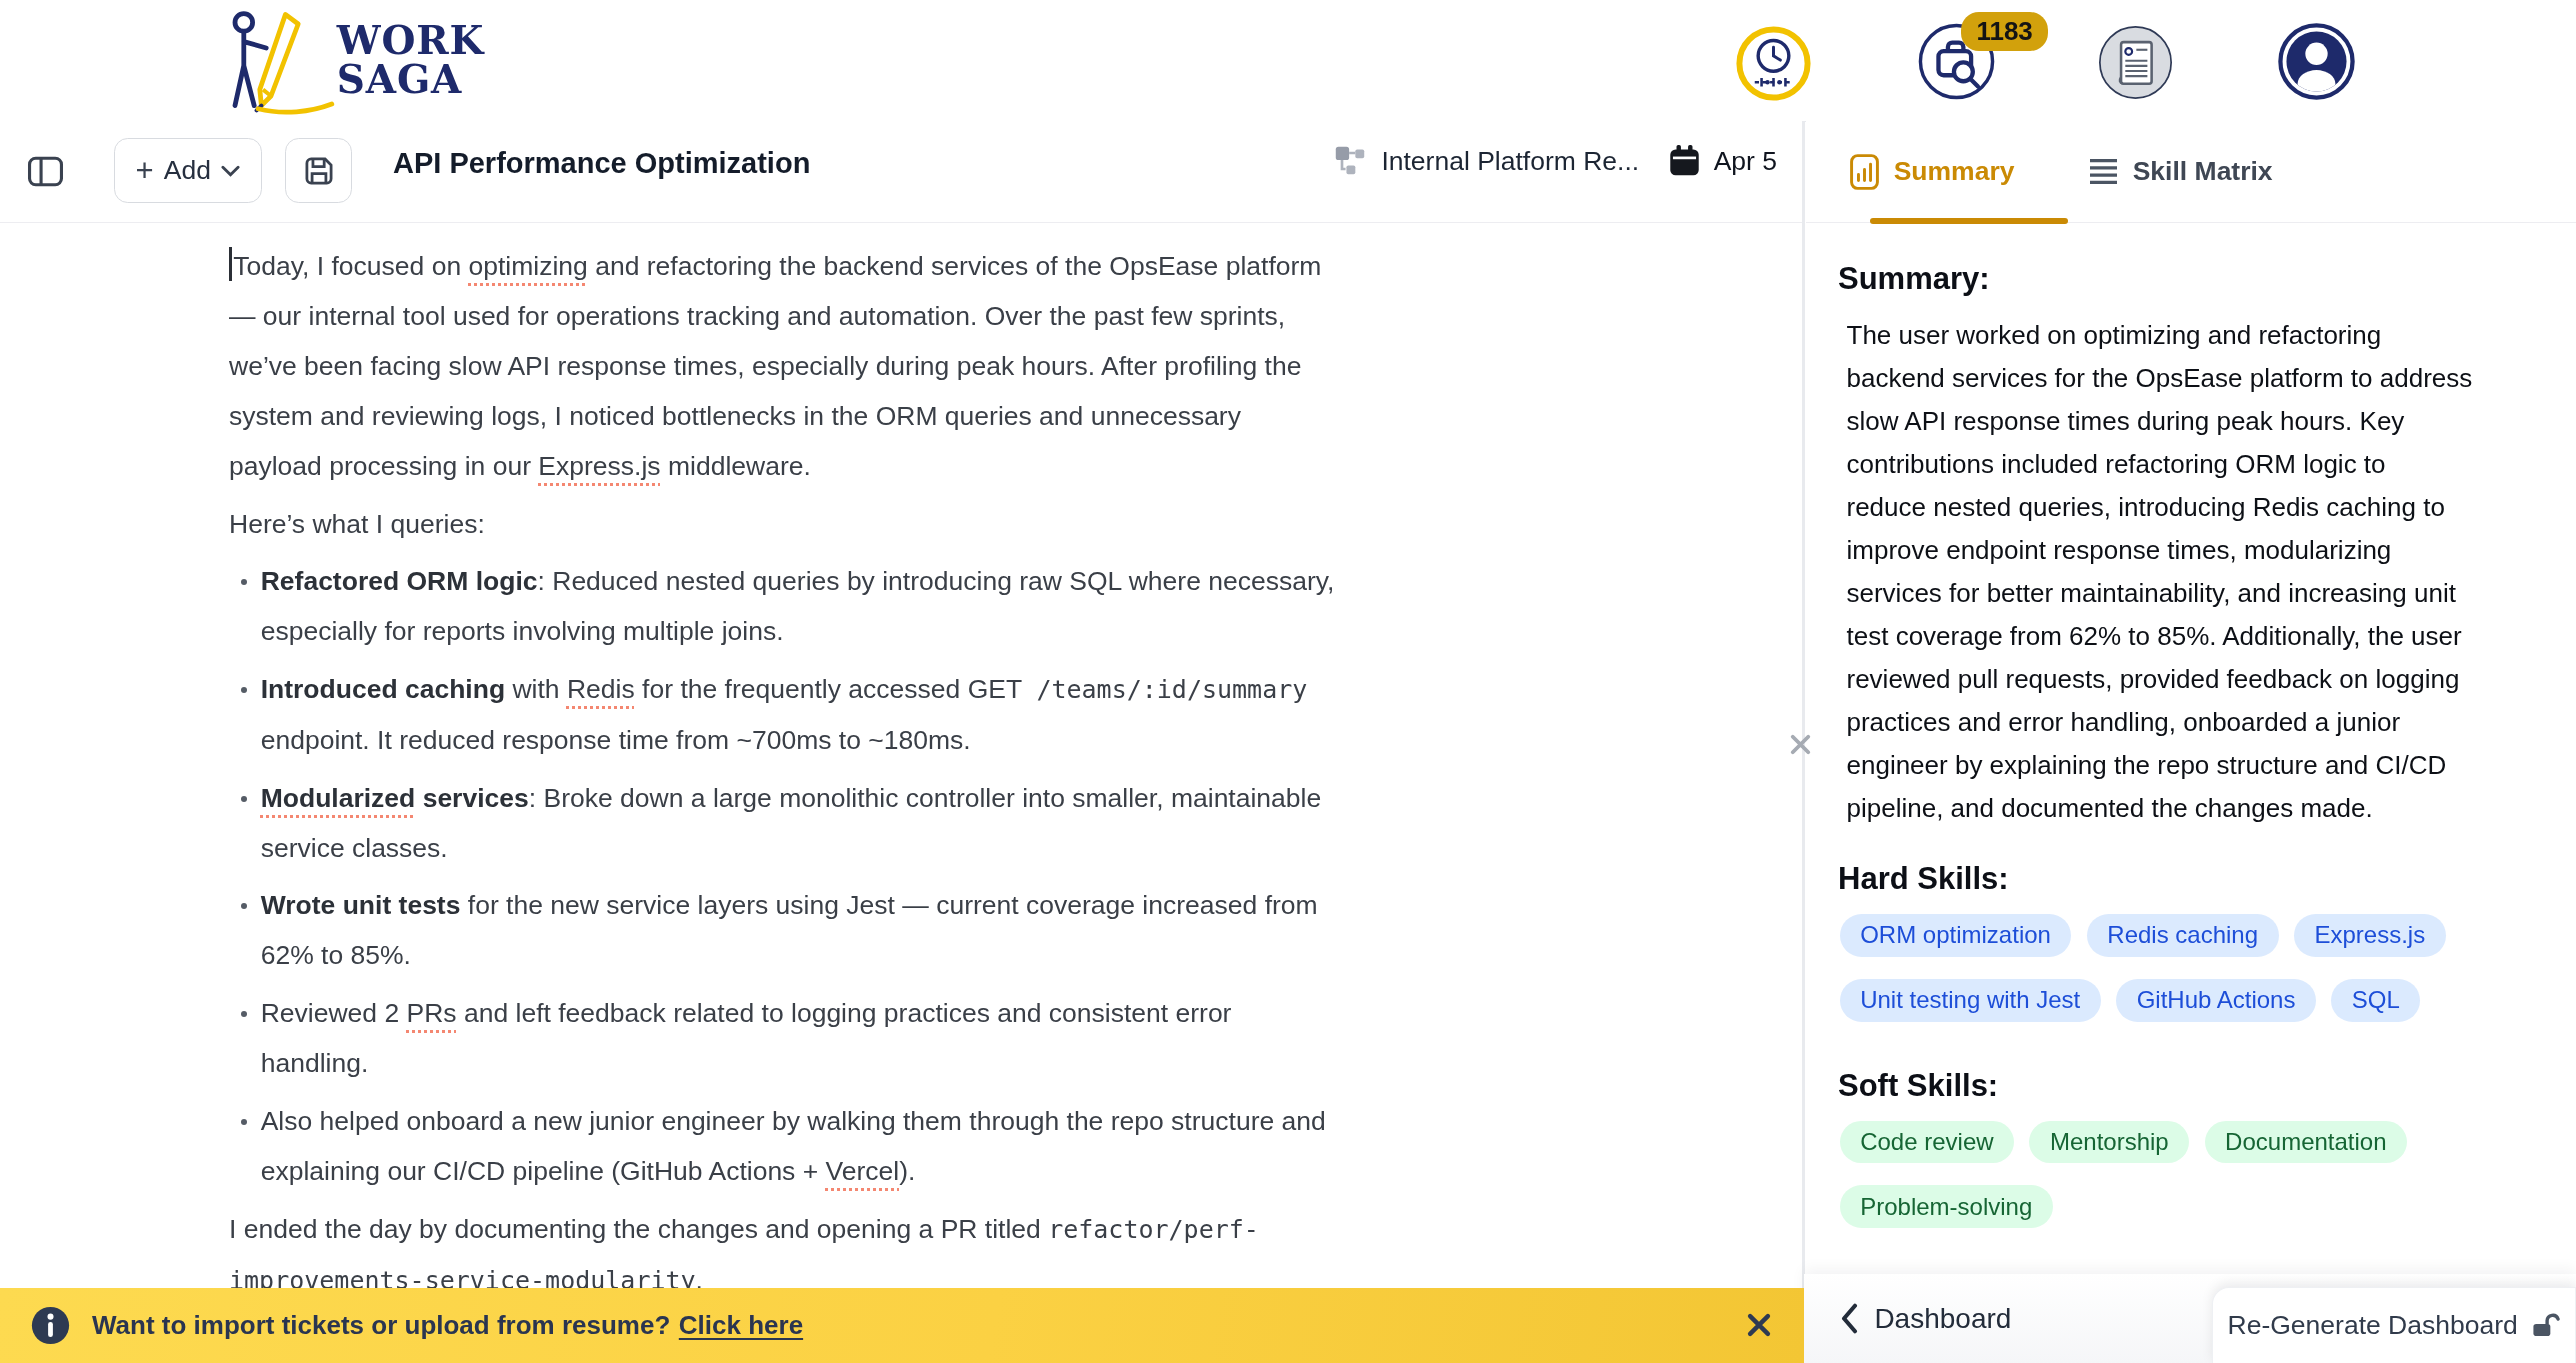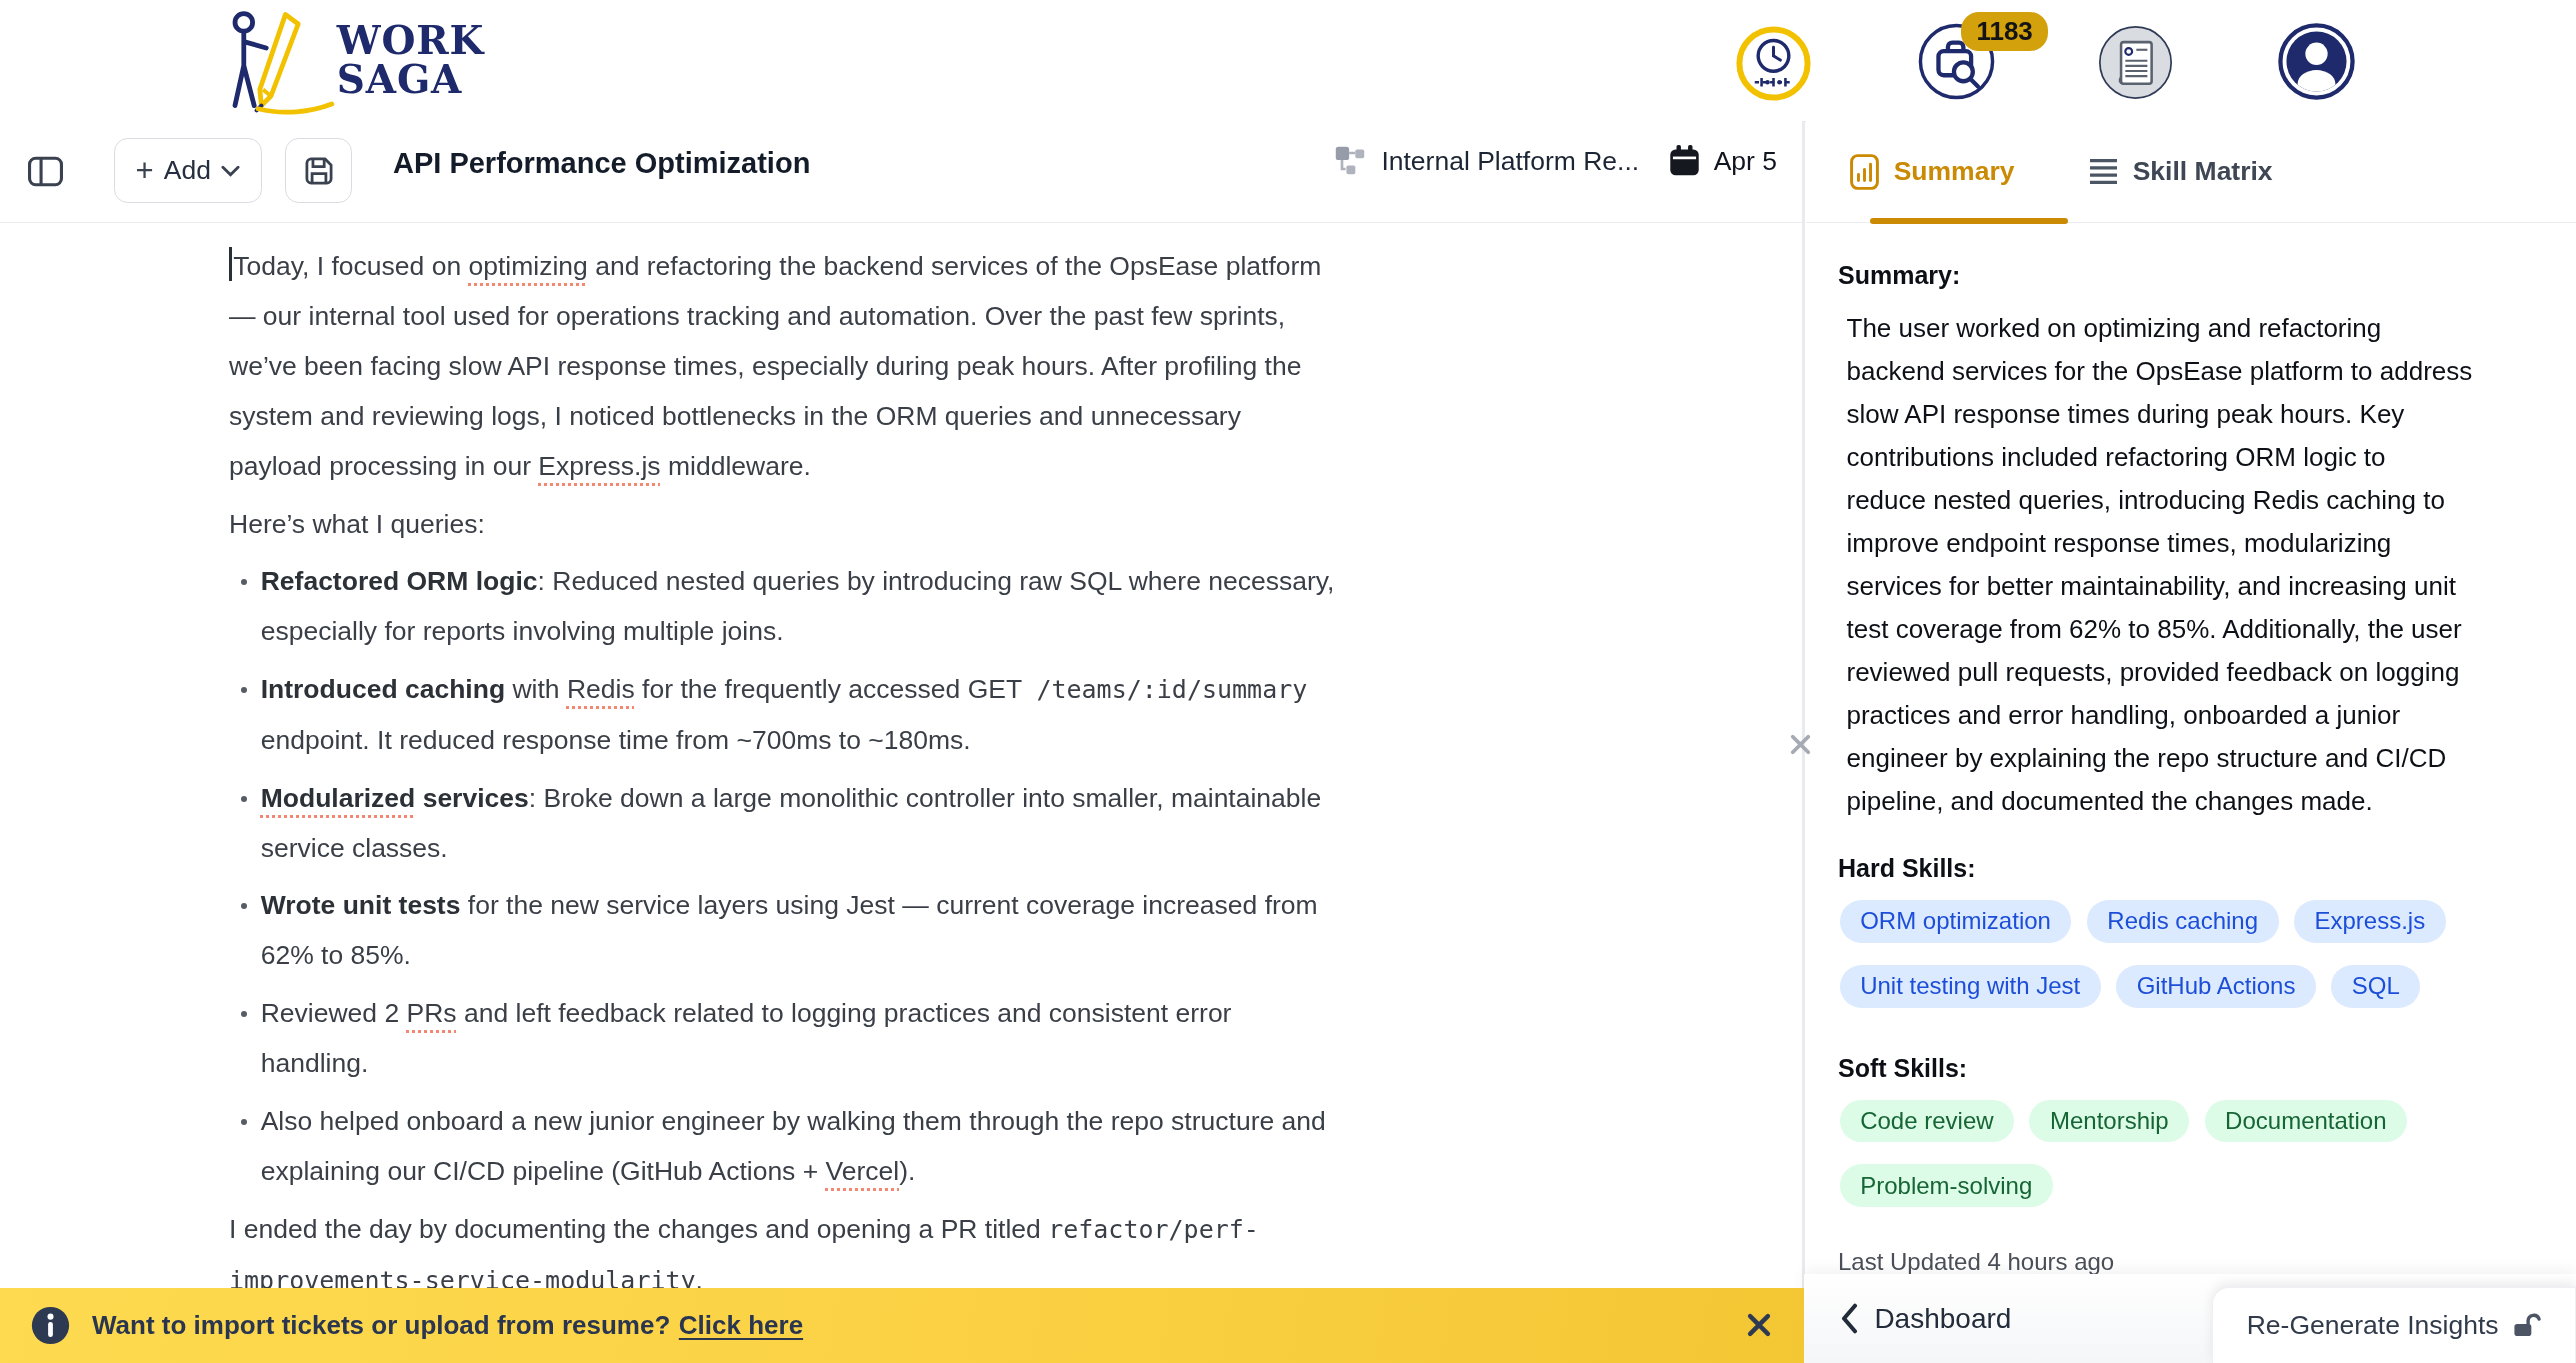--- a/index.html
+++ b/index.html
@@ -48,21 +48,21 @@
   .vdiv-handle{position:absolute;left:1785px;top:729px;z-index:2;cursor:pointer;color:#a6abb3;}
 
   
   .panel{position:absolute;left:1806px;top:121px;width:770px;height:1242px;background:#fff;}
   .tabs{position:relative;height:101px;border-bottom:1.7px solid #ededf1;}
   .tab{position:absolute;top:0;height:101px;display:flex;align-items:center;gap:13.7px;cursor:pointer;}
   .tab-summary{left:43px;color:#ca8a04;font-size:26.5px;font-weight:700;}
   .tab-skills{left:282px;color:#3f4754;font-size:26.5px;font-weight:600;}
   .tab-underline{position:absolute;left:20.5px;bottom:-1.7px;width:198px;height:6px;background:#ca8a04;border-radius:3.4px;}
   .pbody{position:absolute;left:0;top:102px;width:770px;height:1139px;padding:38px 22px 0 32px;box-sizing:border-box;}
-  .plabel{font-size:25px;font-weight:700;color:#0c0f16;}
+  .plabel{font-size:31px;font-weight:700;color:#0c0f16;}
   .ptext{margin:17px 0 0 8.5px;font-size:26px;line-height:43px;color:#0d1016;white-space:pre-wrap;}
   .skills-label-hard{margin-top:31px;}
   .skills-label-soft{margin-top:46px;}
   .chips{display:flex;flex-wrap:wrap;gap:22px 15.4px;margin:17px 0 0 1.7px;}
   .chip{font-size:24px;line-height:24px;padding:9.4px 20.5px;border-radius:22px;white-space:nowrap;}
   .chip.hard{background:#dbeafe;color:#1d4ed8;}
   .chip.soft{background:#dcfce7;color:#166534;}
   .lastupd{margin-top:41px;font-size:24px;color:#4a4f58;}
 
   
@@ -276,21 +276,21 @@
   </div>
 
   <div class="pfooter">
     <div class="backlink">
       <svg width="19" height="31" viewBox="0 0 20 34">
         <path d="M16 3 L4 17 L16 31" fill="none" stroke="#232c3a" stroke-width="4.5" stroke-linecap="round" stroke-linejoin="round"></path>
       </svg>
       <span>Dashboard</span>
     </div>
     <div class="regen">
-      <span>Re-Generate Insights</span>
+      <span>Re-Generate Dashboard</span>
       <svg width="29" height="29" viewBox="0 0 36 34">
         <rect x="3" y="15" width="21" height="15" rx="3.5" fill="#4b5563"></rect>
         <path d="M20 15 v-4 a7 7 0 0 1 13.6 -2" fill="none" stroke="#4b5563" stroke-width="4.2" stroke-linecap="round"></path>
       </svg>
     </div>
   </div>
 
   <div class="banner">
     <svg width="39" height="39" viewBox="0 0 44 44">
       <circle cx="22" cy="22" r="21" fill="#2e3a52"></circle>

